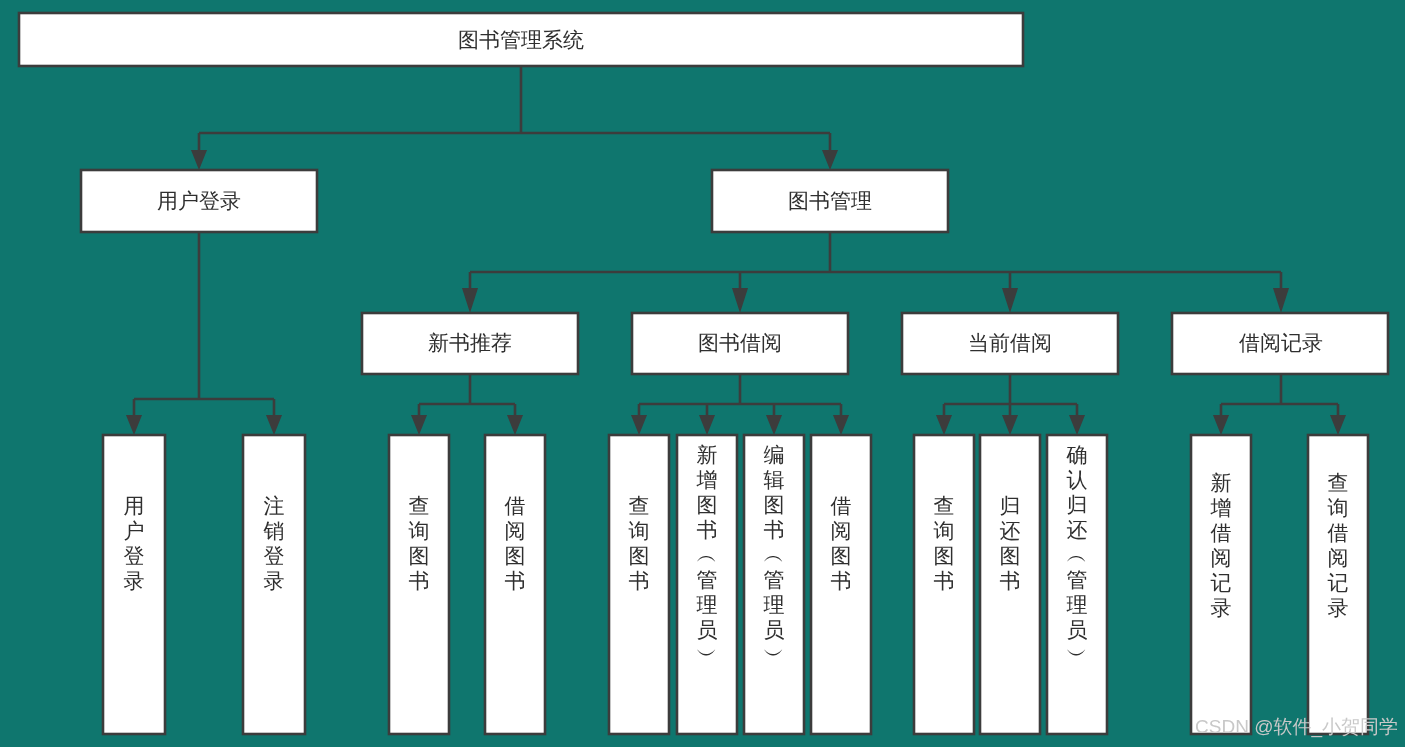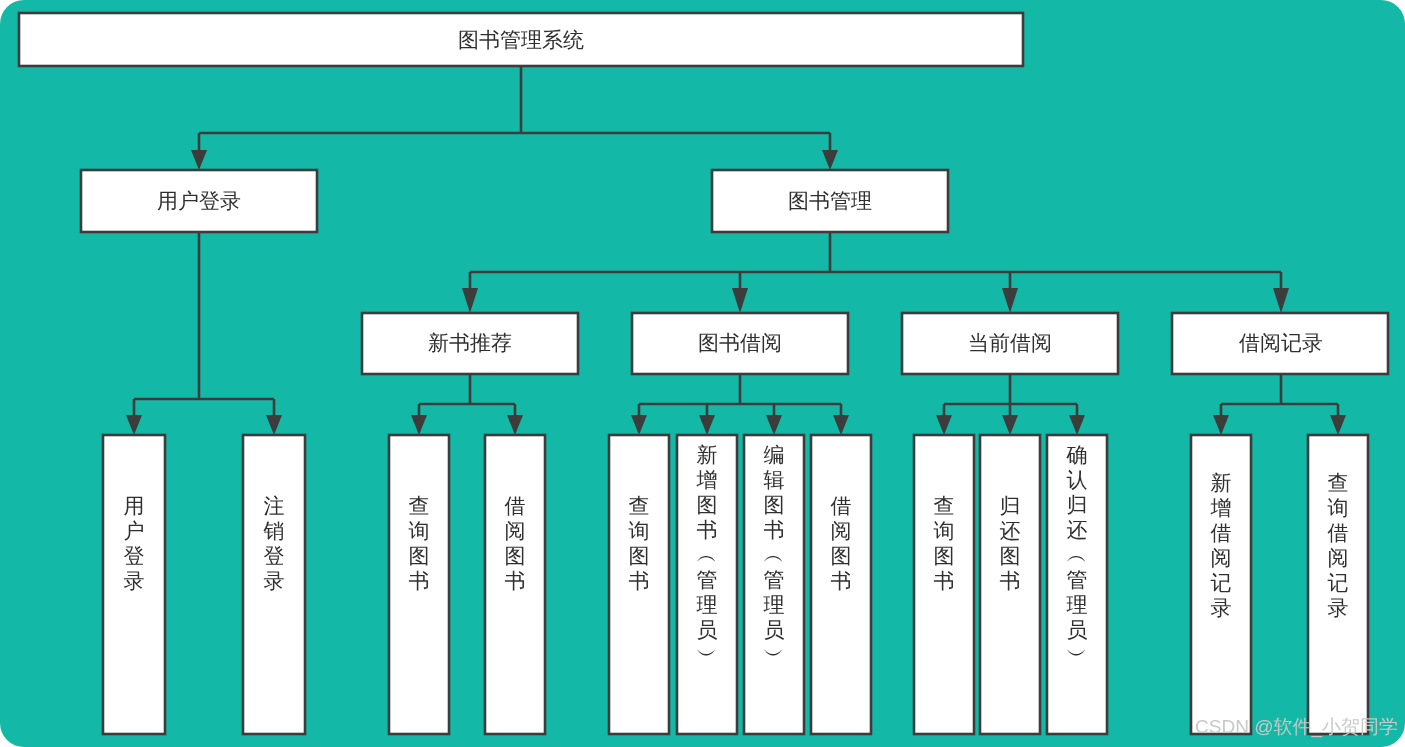--- a/index.html
+++ b/index.html
@@ -8,23 +8,22 @@
     padding: 0;
     background: #ffffff;
   }
   body {
     font-family: "Liberation Sans", "DejaVu Sans", sans-serif;
   }
   #diagram-root {
     position: relative;
     width: 1405px;
     height: 747px;
-    background: #14b8a6;
+    background: #0f766e;
     overflow: hidden;
-    border-radius: 24px;
   }
   svg.diagram-canvas {
     position: absolute;
     left: 0;
     top: 0;
     width: 1405px;
     height: 747px;
     display: block;
   }
   .node-box {

